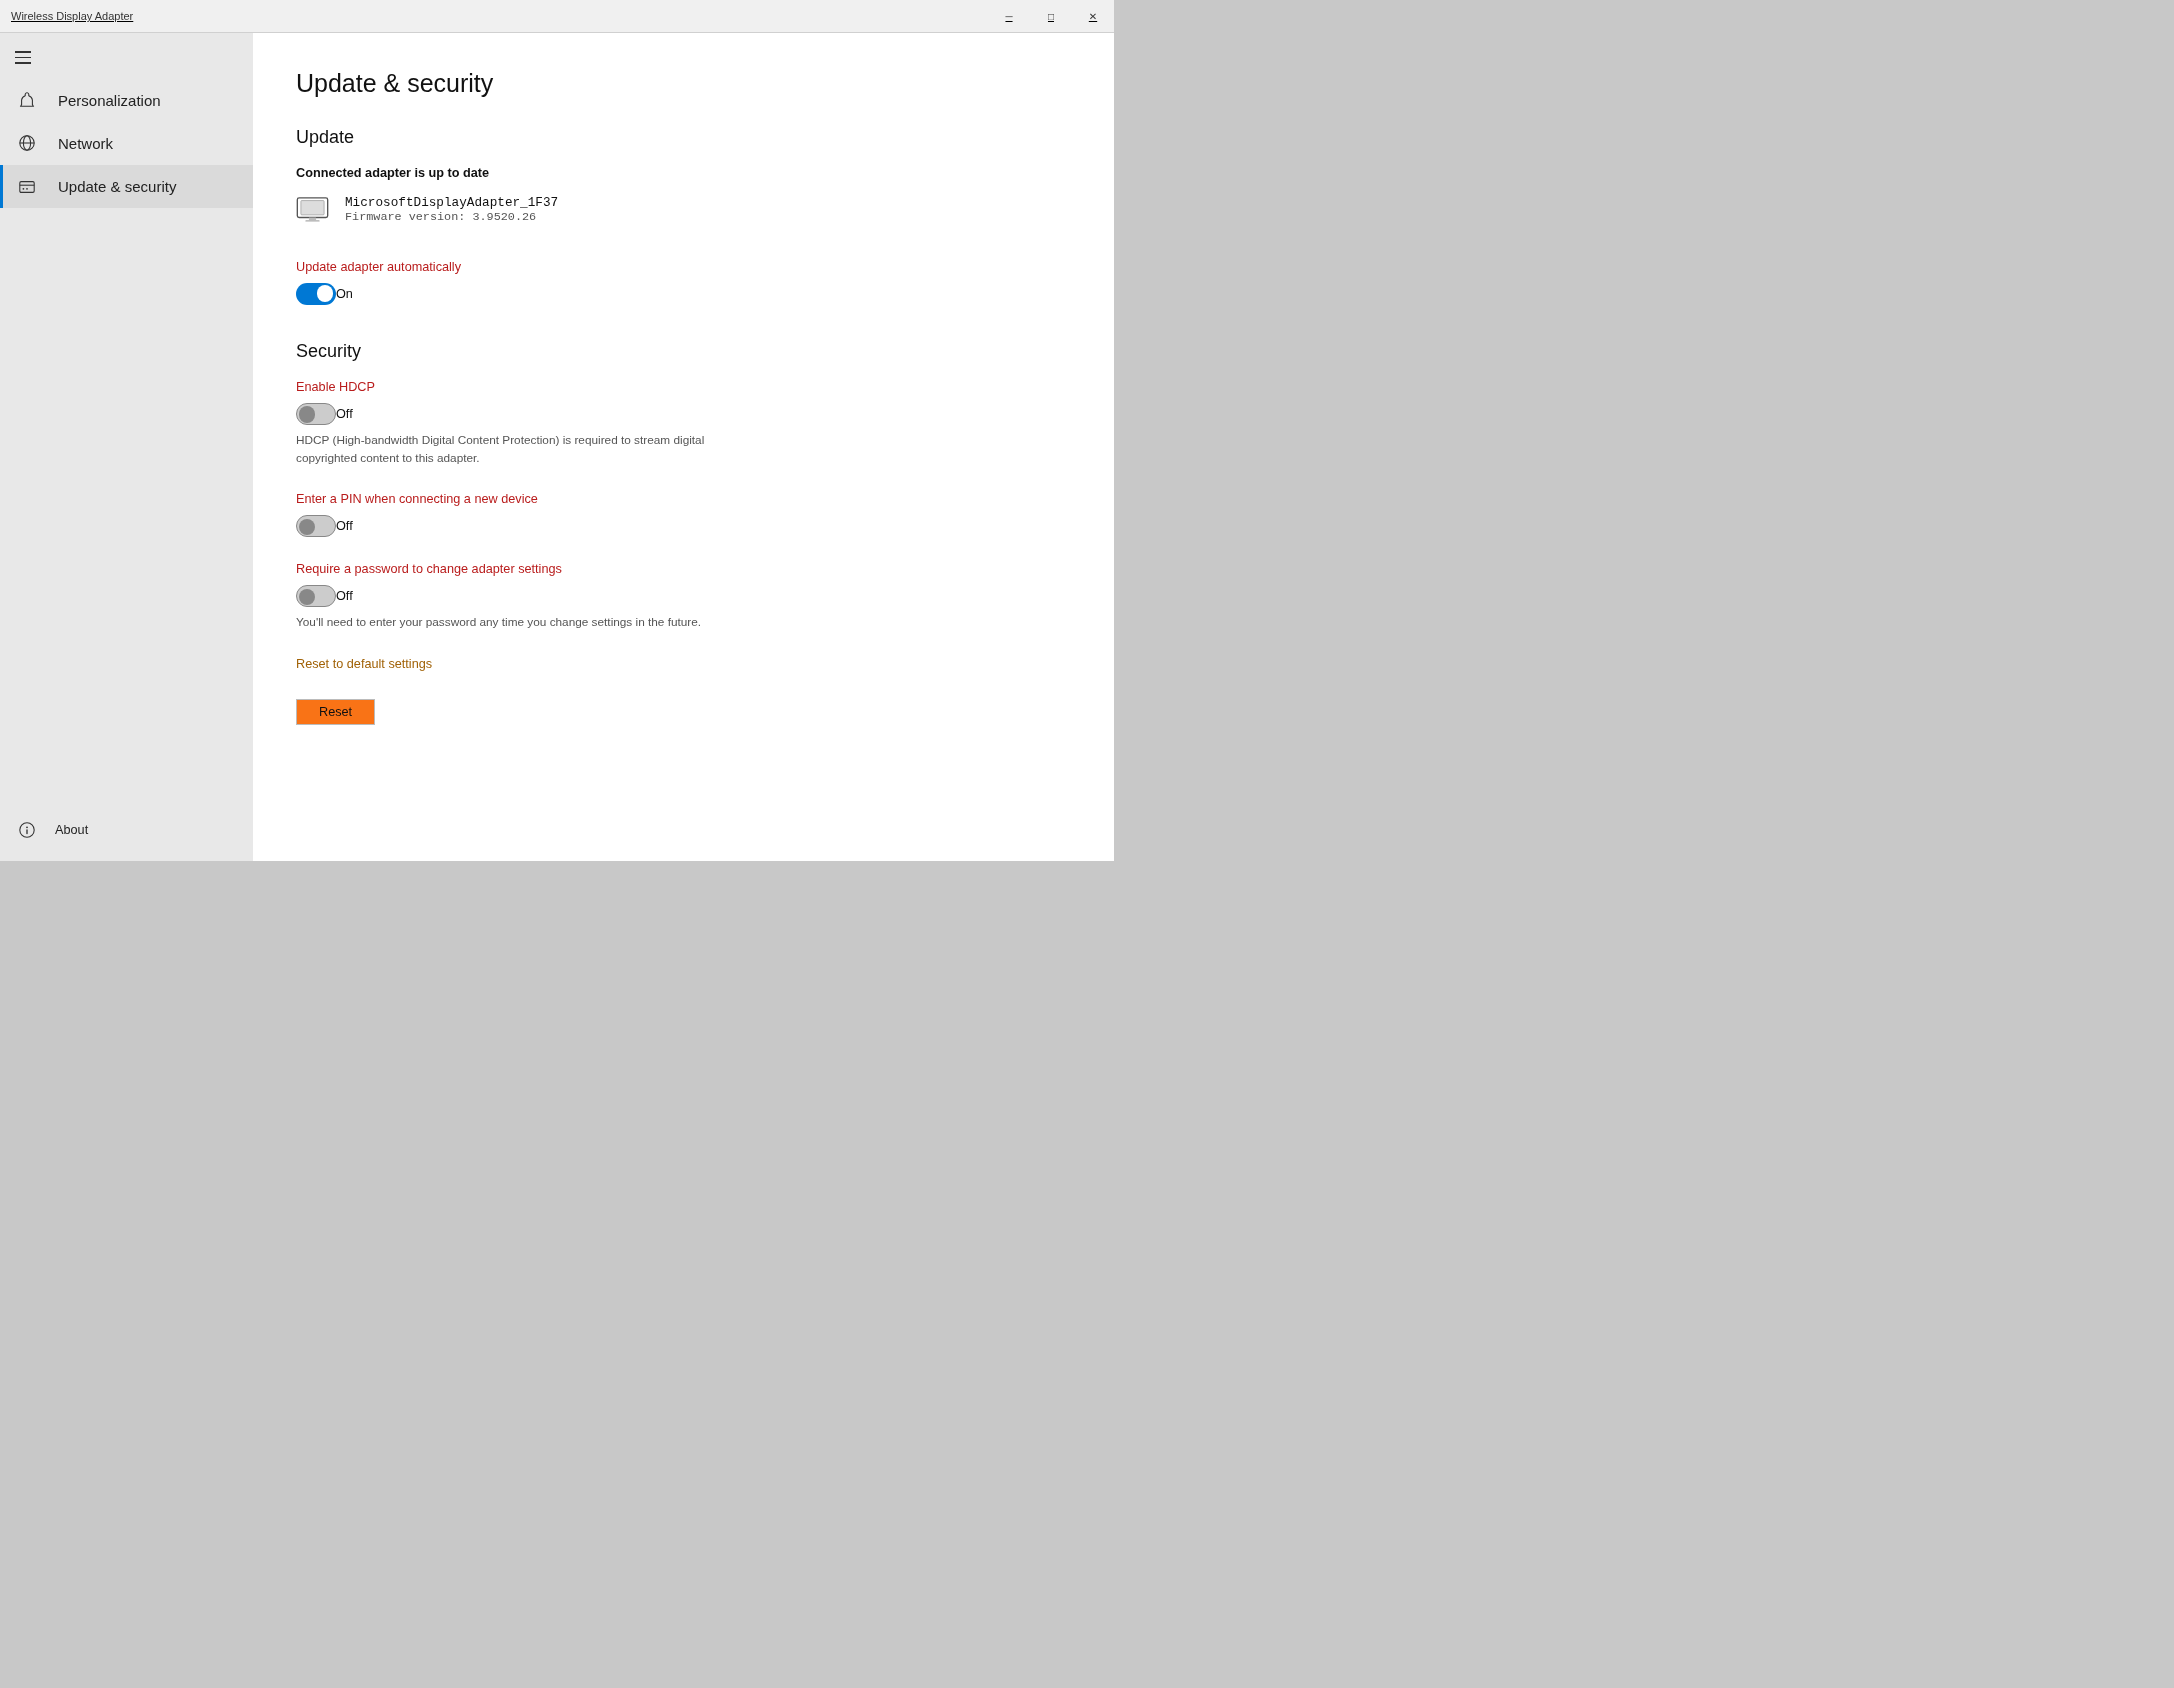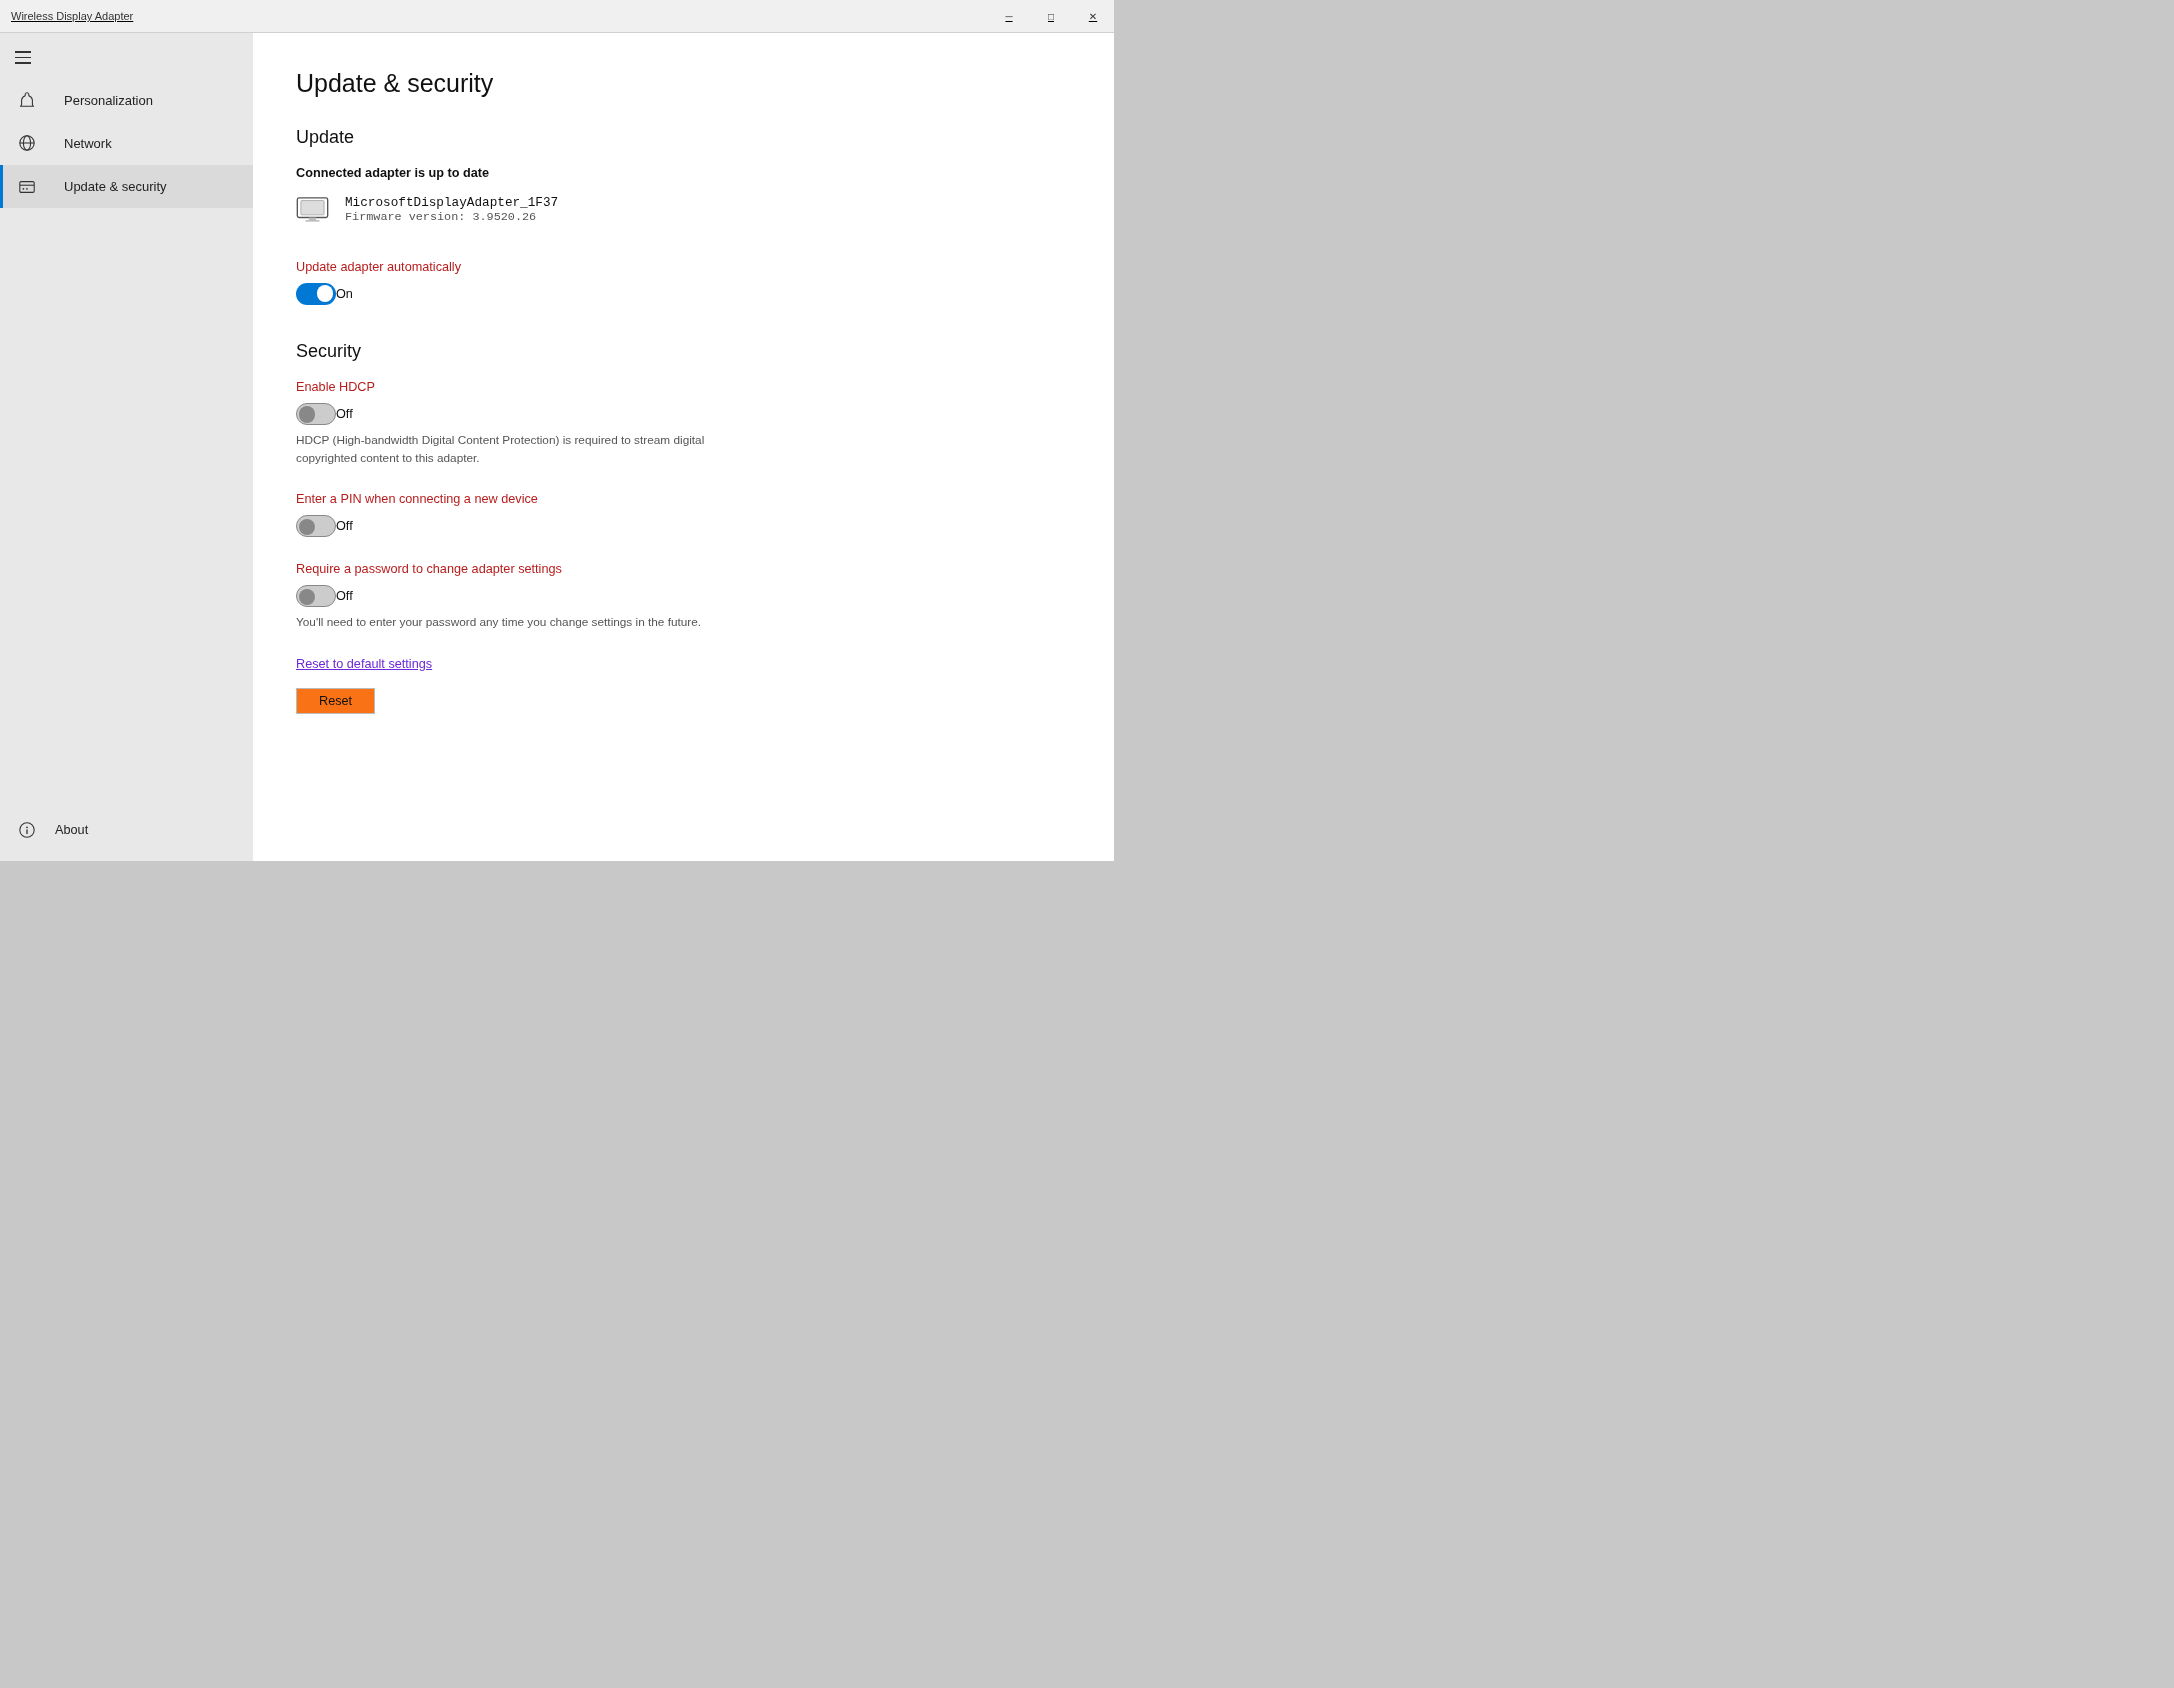--- a/index.html
+++ b/index.html
@@ -84,24 +84,24 @@
       display: block;
     }
 
     .sidebar-nav {
       flex: 1;
     }
 
     .sidebar-item {
       display: flex;
       align-items: center;
-      gap: 28px;
+      gap: 22px;
       padding: 12.7px 18px;
       cursor: pointer;
-      font-size: 13px;
+      font-size: 15px;
       color: #222;
       position: relative;
     }
 
     .sidebar-item.active {
       background: rgba(0,0,0,0.06);
     }
 
     .sidebar-item.active::before {
       content: '';
@@ -266,23 +266,22 @@
       line-height: 1.5;
     }
 
     .setting-block {
       margin-bottom: 25px;
     }
 
     
     .reset-section-label {
       font-size: 12.7px;
-      color: #6d28d9;
-      margin-bottom: 17px;
-      text-decoration: underline;
+      color: #a16207;
+      margin-bottom: 28px;
     }
 
     .reset-btn {
       background: #f97316;
       border: 0.9px solid #bbb;
       padding: 5px 22px;
       font-size: 12.7px;
       color: #111;
       cursor: pointer;
       font-family: 'Segoe UI', Arial, sans-serif;

